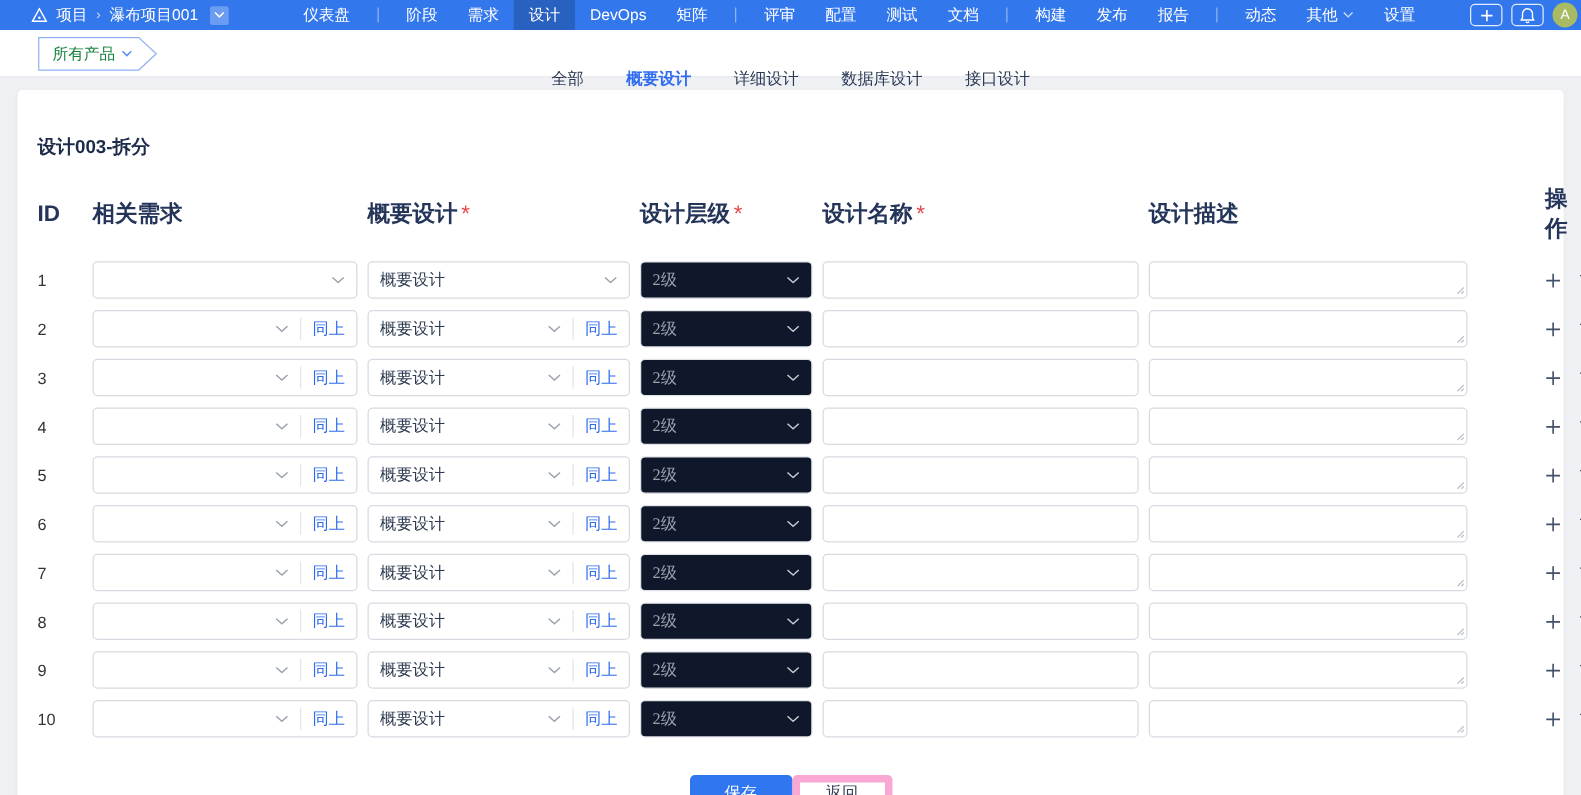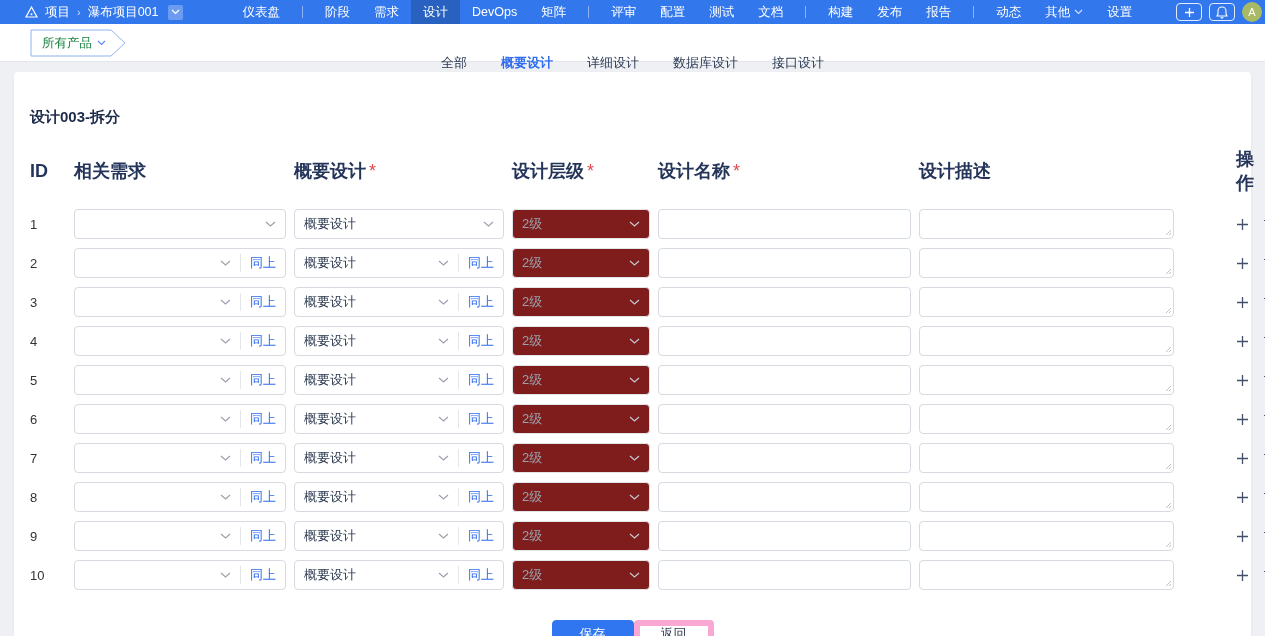--- a/index.html
+++ b/index.html
@@ -49,21 +49,21 @@
   .trow { margin-bottom:9px; }
   .cell-id { font-size:13px; color:#333; }
 
   .selbox { height:30px; border:1px solid #d6dae1; border-radius:4px; background:#fff; display:flex; align-items:center; padding:0 9px; cursor:pointer; }
   .selval { flex:1; font-size:13px; color:#2c3a50; white-space:nowrap; overflow:hidden; }
   .chev { display:flex; align-items:center; flex:none; }
   .same-wrap { display:none; align-items:center; flex:none; }
   .has-same .same-wrap { display:flex; }
   .vdiv { width:1px; height:18px; background:#e3e6eb; margin:0 9px; }
   .same-link { color:#2f6cf0; font-size:13px; text-decoration:none; cursor:pointer; }
-  .selbox.disabled { background:#7f1d1d; border-color:#e1e4e9; cursor:default; }
+  .selbox.disabled { background:#0f172a; border-color:#e1e4e9; cursor:default;font-family:Liberation Serif, serif; }
   .selbox.disabled .selval { color:#9aa1ac; }
 
   .txt { width:100%; height:30px; border:1px solid #d6dae1; border-radius:4px; font-family:"Liberation Sans", sans-serif; font-size:13px; color:#2c3a50; padding:0 8px; outline:none; background:#fff; }
   .ta-wrap { position:relative; width:100%; height:30px; }
   .ta { resize:none; height:30px; padding-top:6px; display:block; }
   .grip { position:absolute; right:2px; bottom:3px; pointer-events:none; }
 
   .op { display:inline-flex; align-items:center; cursor:pointer; }
 
   .footer { display:flex; justify-content:center; margin-top:30px;text-decoration:underline; }

